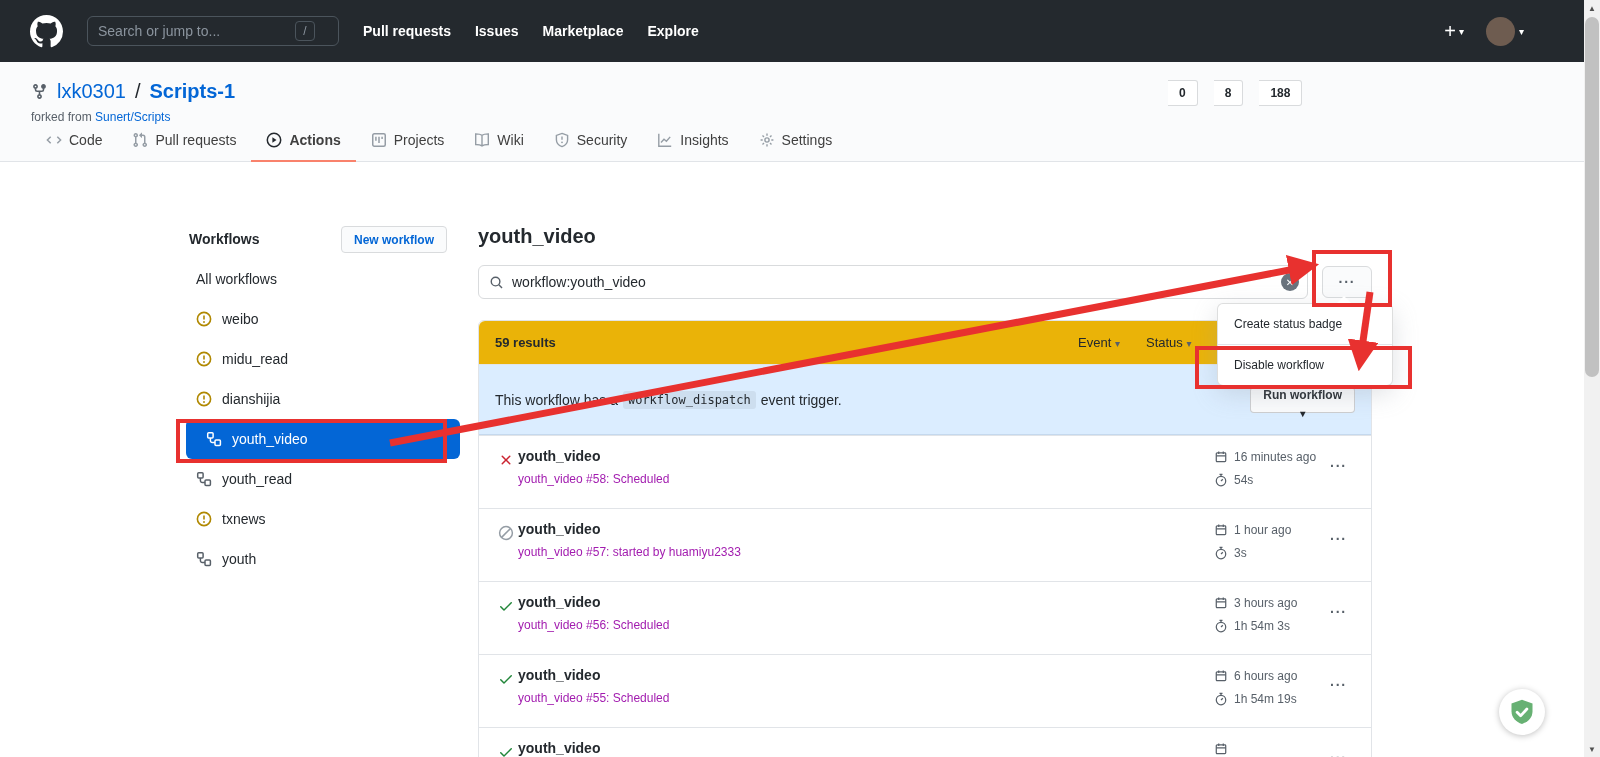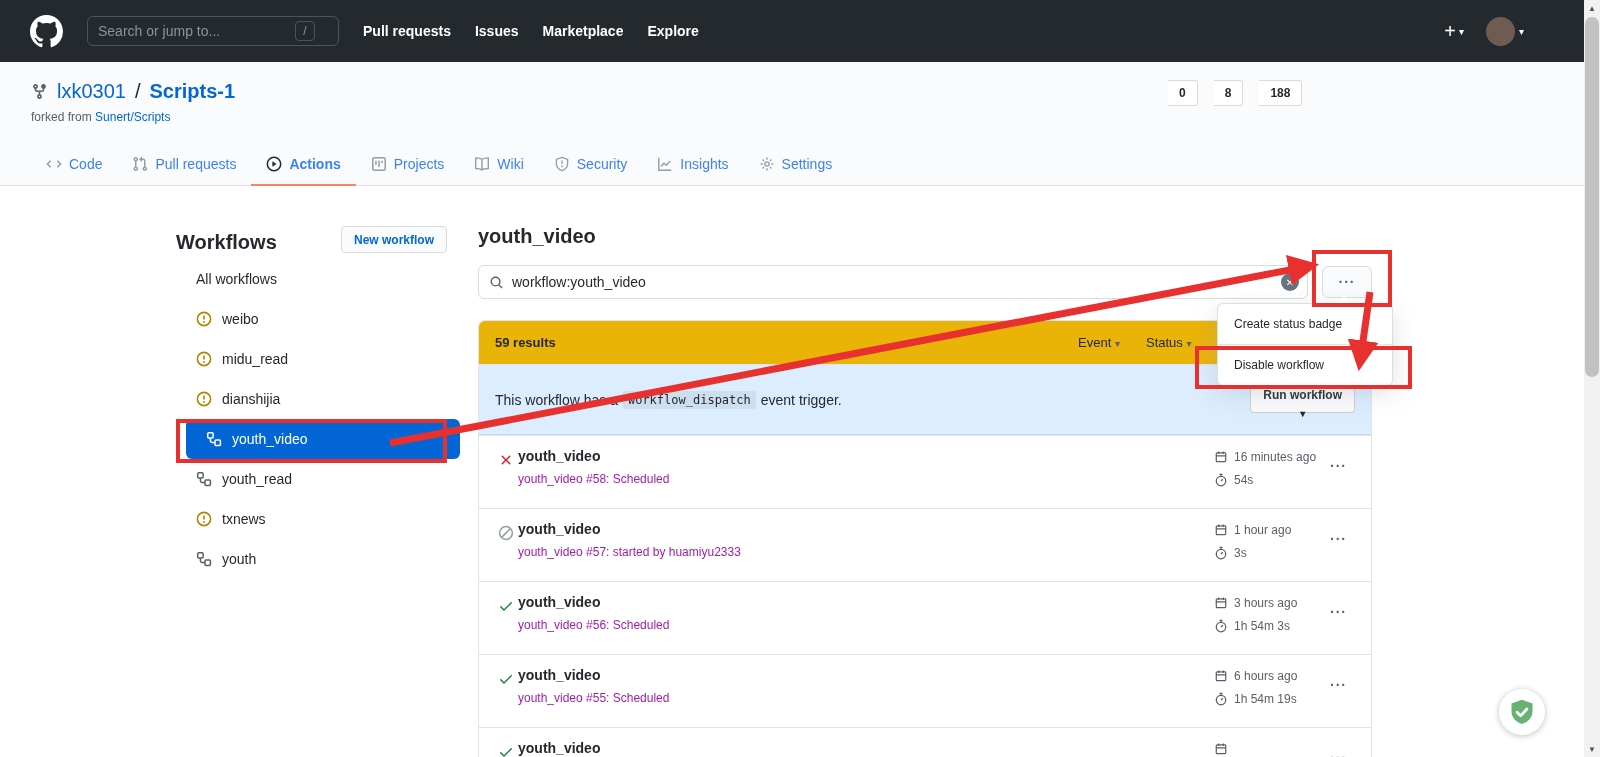--- a/index.html
+++ b/index.html
@@ -19,42 +19,42 @@
     font-size:12px; display:flex; align-items:center; justify-content:center; }
   .hnav { display:flex; gap:24px; margin-left:24px; }
   .hnav a { color:#fff; font-size:14px; font-weight:700; }
   .hright { margin-left:auto; display:flex; align-items:center; gap:22px; color:#fff; }
   .plusbox { font-size:20px; font-weight:400; color:#fff; display:flex; align-items:center; gap:3px; cursor:pointer;}
   .caret { font-size:10px; color:inherit; }
   .avatarbox { display:flex; align-items:center; gap:4px; cursor:pointer; }
   .avatar { width:29px; height:29px; border-radius:50%; background:#6e5c50; }
 
   
-  .repohead { position:absolute; left:0; top:62px; width:1600px; height:124px; background:#fafbfc;
+  .repohead { position:absolute; left:0; top:62px; width:1600px; height:100px; background:#fafbfc;
     border-bottom:1px solid #e1e4e8; }
   .breadcrumb { position:absolute; left:31px; top:18px; font-size:20px; display:flex; align-items:center; gap:9px; }
   .breadcrumb a { color:#0366d6; }
   .breadcrumb .sep { color:#24292e; }
   .breadcrumb .rname { font-weight:700; }
   .forknote { position:absolute; left:31px; top:48px; font-size:12px; color:#586069; }
   .forknote a { color:#0366d6; }
   .repo-actions { position:absolute; left:1168px; top:18px; display:flex; gap:16px; }
   .btngrp { display:flex; height:26px; font-size:12px; font-weight:700; }
   .btngrp .cnt { background:#fff; border:1px solid #d9dbdd; border-left:none; border-radius:0 3px 3px 0;
     display:flex; align-items:center; padding:0 11px; color:#24292e; cursor:pointer; }
   .tabs { position:absolute; left:31px; bottom:-1px; display:flex; }
-  .tab { display:flex; align-items:center; gap:7px; padding:11px 15px 12px; font-size:14px; color:#3b82f6;
+  .tab { display:flex; align-items:center; gap:7px; padding:11px 15px 12px; font-size:14px; color:#404040;
     border-bottom:2px solid transparent; cursor:pointer; }
   .tab .ic { color:#959da5; }
   .tab.active { font-weight:700; border-bottom-color:#f9826c; }
   .tab.active .ic { color:#24292e; }
 
   
   .sidebar { position:absolute; left:176px; top:215px; width:284px; }
-  .sb-title { position:absolute; left:0; top:16px; font-size:20px; font-weight:700;text-align:center; }
+  .sb-title { position:absolute; left:13px; top:16px; font-size:14px; font-weight:700;text-align:center; }
   .btn-newwf { position:absolute; right:13px; top:11px; height:27px; padding:0 12px; font-size:12px; font-weight:700;
     color:#0366d6; background:#fafbfc; border:1px solid #d9dbdd; border-radius:4px; cursor:pointer;
     font-family:inherit; }
   .sb-list { position:absolute; left:0; top:44px; width:284px; }
   .sb-item { height:40px; display:flex; align-items:center; padding-left:20px; font-size:14px; color:#24292e;
     cursor:pointer; }
   .sb-item .ic { margin-right:10px; color:#586069; }
   .sb-item.warn .ic { color:#b08800; }
   .sb-item.selected { background:#0366d6; color:#fff; border-radius:6px; margin-left:10px; }
   .sb-item.selected .ic { color:#fff; }

